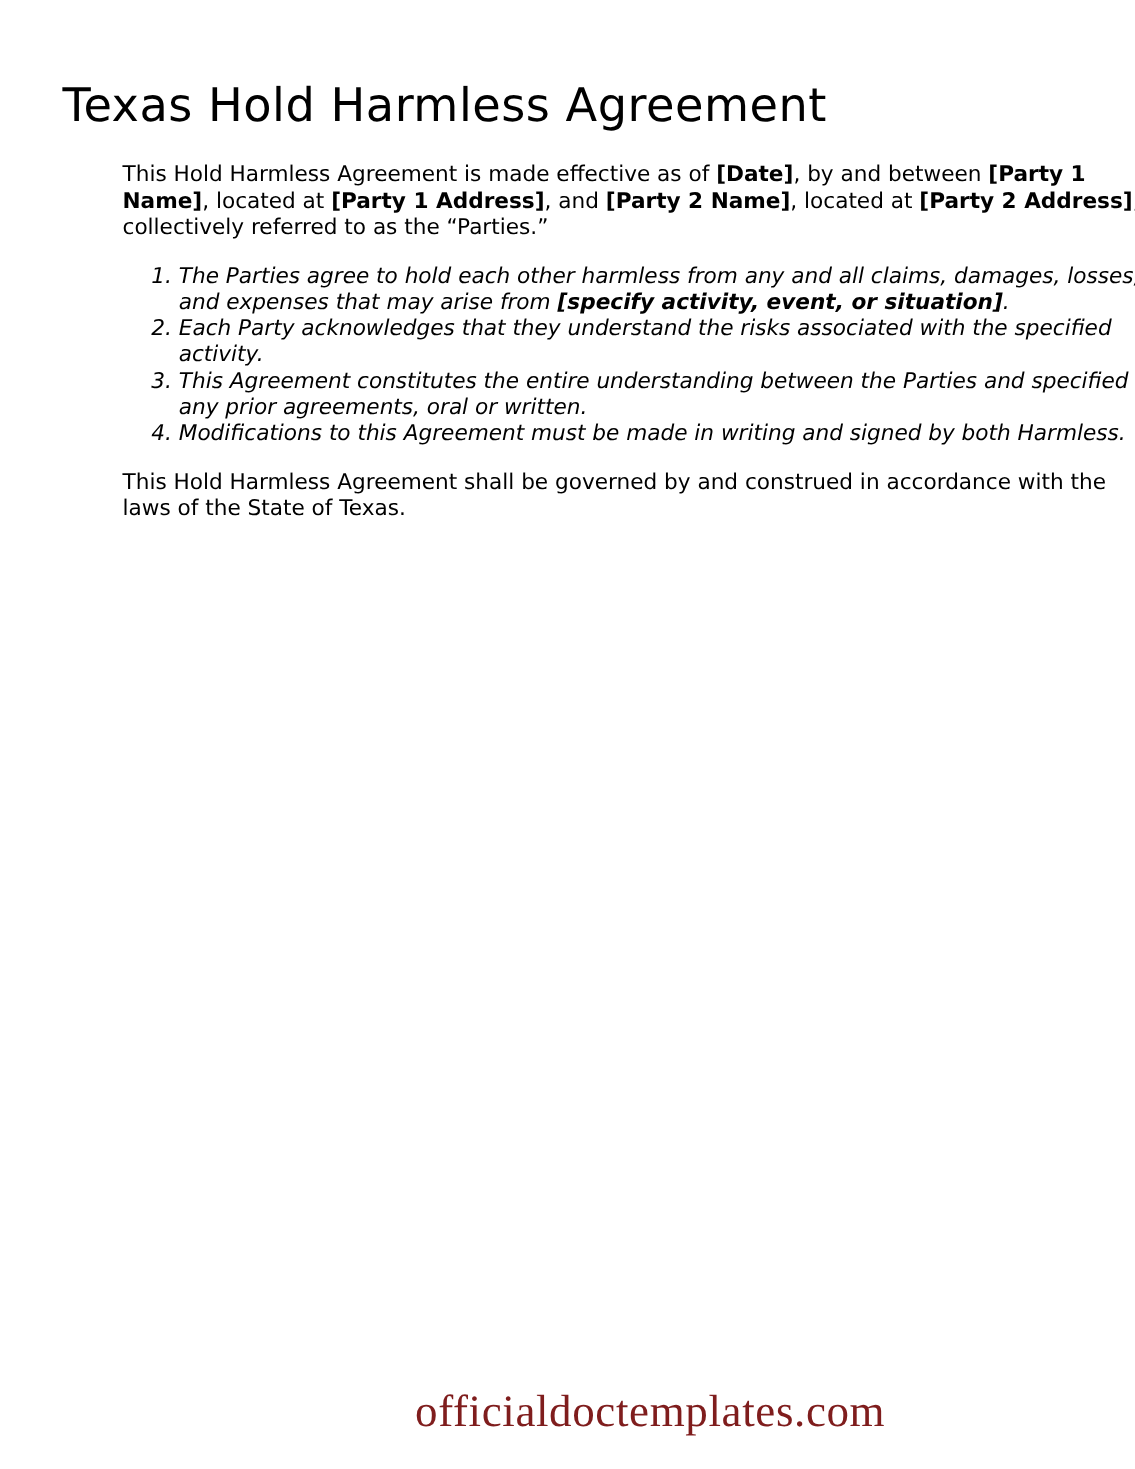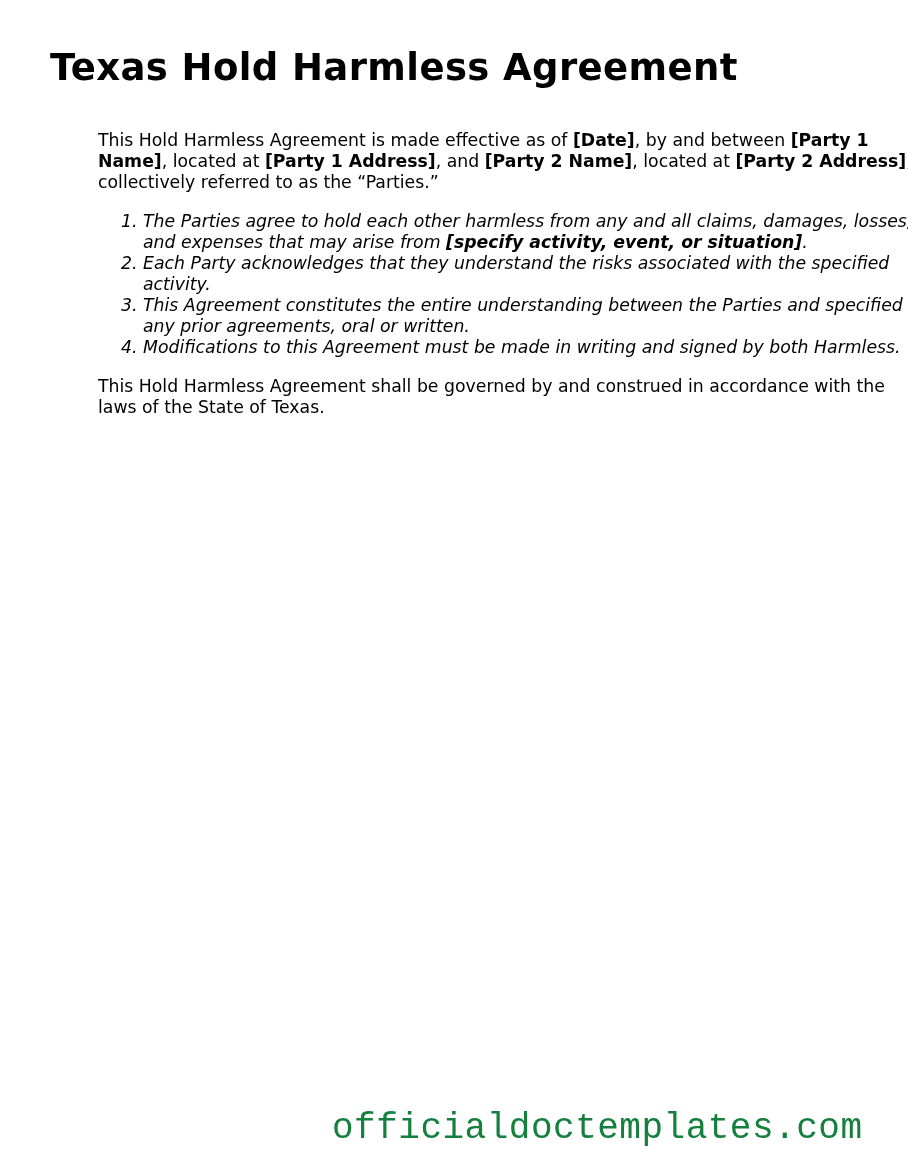--- a/index.html
+++ b/index.html
@@ -17,24 +17,24 @@
     }
     .page {
       position: absolute;
       left: 50px;
       top: 0;
       width: 815px;
     }
     h1 {
       margin: 0;
       position: absolute;
-      top: 45px;
+      top: 62px;
       left: 0;
       font-size: 37px;
-      font-weight: bold;
+      font-weight: normal;
       letter-spacing: 0.4px;
       white-space: nowrap;
       line-height: 46px;
     }
     .body-text {
       position: absolute;
       top: 130px;
       left: 0;
       width: 815px;
       font-size: 17.3px;
@@ -55,23 +55,23 @@
     }
     b { font-weight: bold; }
     .sig-line {
       margin: 0 0 17px 0;
       white-space: pre;
     }
     .watermark {
       position: absolute;
       left: 332px;
       top: 1108px;
-      font-family: Liberation Mono, monospace;
+      font-family: Liberation Serif, serif;
       font-size: 36px;
-      color: #15803d;
+      color: #7f1d1d;
       letter-spacing: 0.5px;
       white-space: nowrap;
     }
   </style>
 </head>
 <body>
 
 <div class="page">
   <h1>Texas Hold Harmless Agreement</h1>
 

